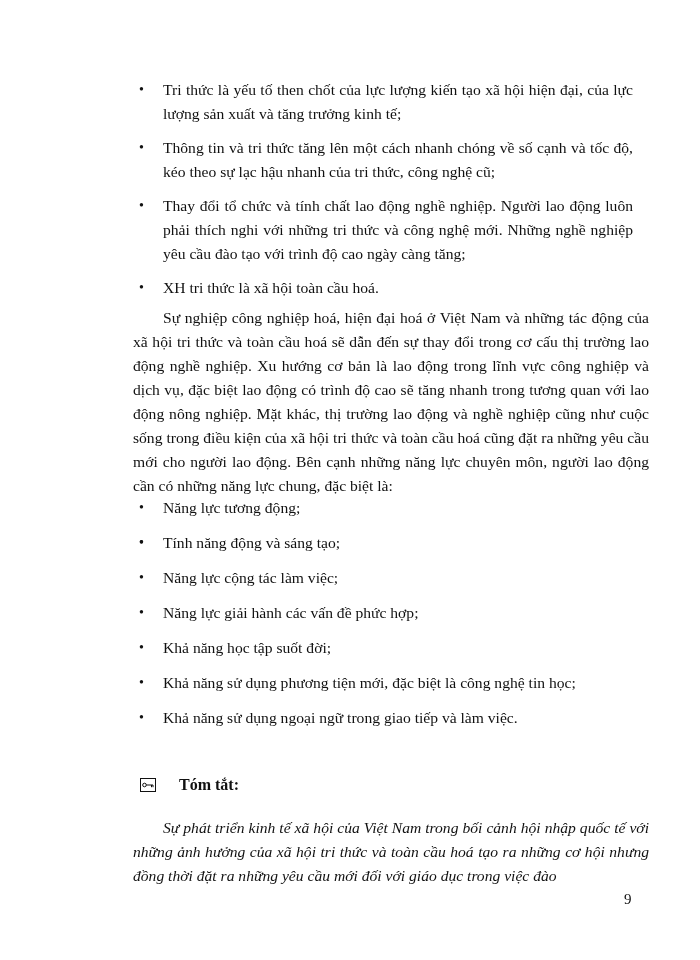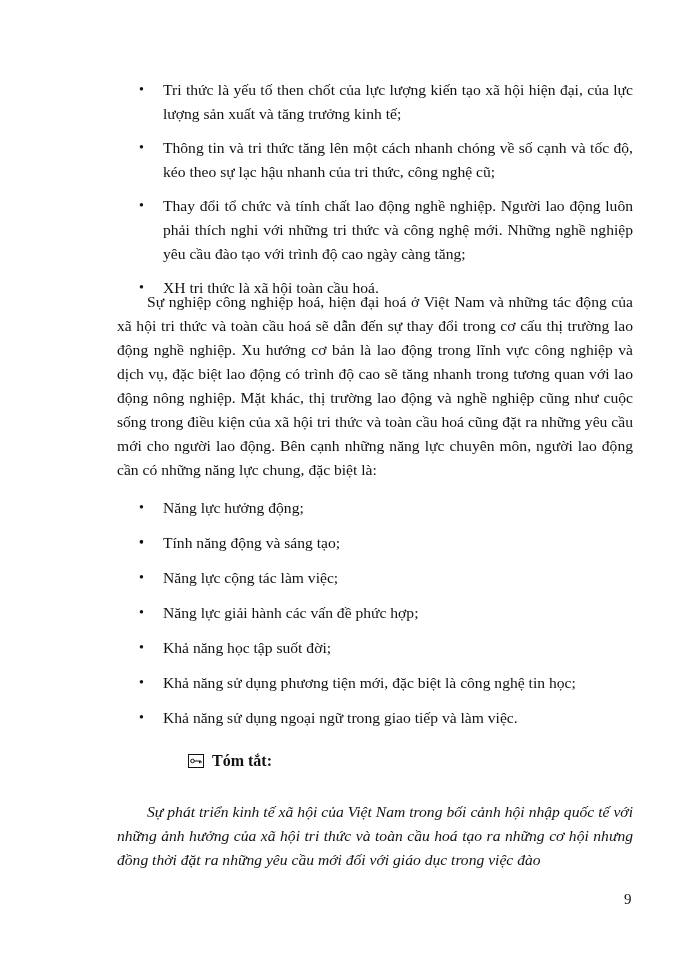--- a/index.html
+++ b/index.html
@@ -40,36 +40,35 @@
     }
     ul.bullets li .bullet {
       position: absolute;
       left: 22px;
       top: 0;
       font-size: 14px;
     }
     .para {
       text-indent: 30px;
       text-align: justify;
-      margin: 0;
+      margin: 16px;
     }
     #top-bullets { top: 78px; }
     #main-para { top: 290px; }
     #skills-list { top: 496px; }
     #skills-list li { margin-bottom: 11px; }
     .summary-heading {
       position: absolute;
       left: 140px;
-      top: 752px;
+      top: 776px;
       font-weight: bold;
       font-size: 16px;
       display: flex;
       align-items: center;
-      gap: 8px;
-      margin-left: 48px;
+      gap: 23px;
     }
     .key-icon {
       width: 16px;
       height: 14px;
       border: 1.2px solid #111;
       display: inline-flex;
       align-items: center;
       justify-content: center;
       box-sizing: border-box;
     }
@@ -110,21 +109,21 @@
       </li>
     </ul>
   </div>
 
   <p class="text-col para" id="main-para">Sự nghiệp công nghiệp hoá, hiện đại hoá ở Việt Nam và những tác động của xã hội tri thức và toàn cầu hoá sẽ dẫn đến sự thay đổi trong cơ cấu thị trường lao động nghề nghiệp. Xu hướng cơ bản là lao động trong lĩnh vực công nghiệp và dịch vụ, đặc biệt lao động có trình độ cao sẽ tăng nhanh trong tương quan với lao động nông nghiệp. Mặt khác, thị trường lao động và nghề nghiệp cũng như cuộc sống trong điều kiện của xã hội tri thức và toàn cầu hoá cũng đặt ra những yêu cầu mới cho người lao động. Bên cạnh những năng lực chuyên môn, người lao động cần có những năng lực chung, đặc biệt là:</p>
 
   <div class="text-col" id="skills-list">
     <ul class="bullets">
       <li>
         <span class="bullet">•</span>
-        <span>Năng lực hưởng động;</span>
+        <span>Năng lực tương động;</span>
       </li>
       <li>
         <span class="bullet">•</span>
       </li>
       <li>
         <span class="bullet">•</span>
         <span>Tính năng động và sáng tạo;</span>
       </li>
       <li>
         <span class="bullet">•</span>

